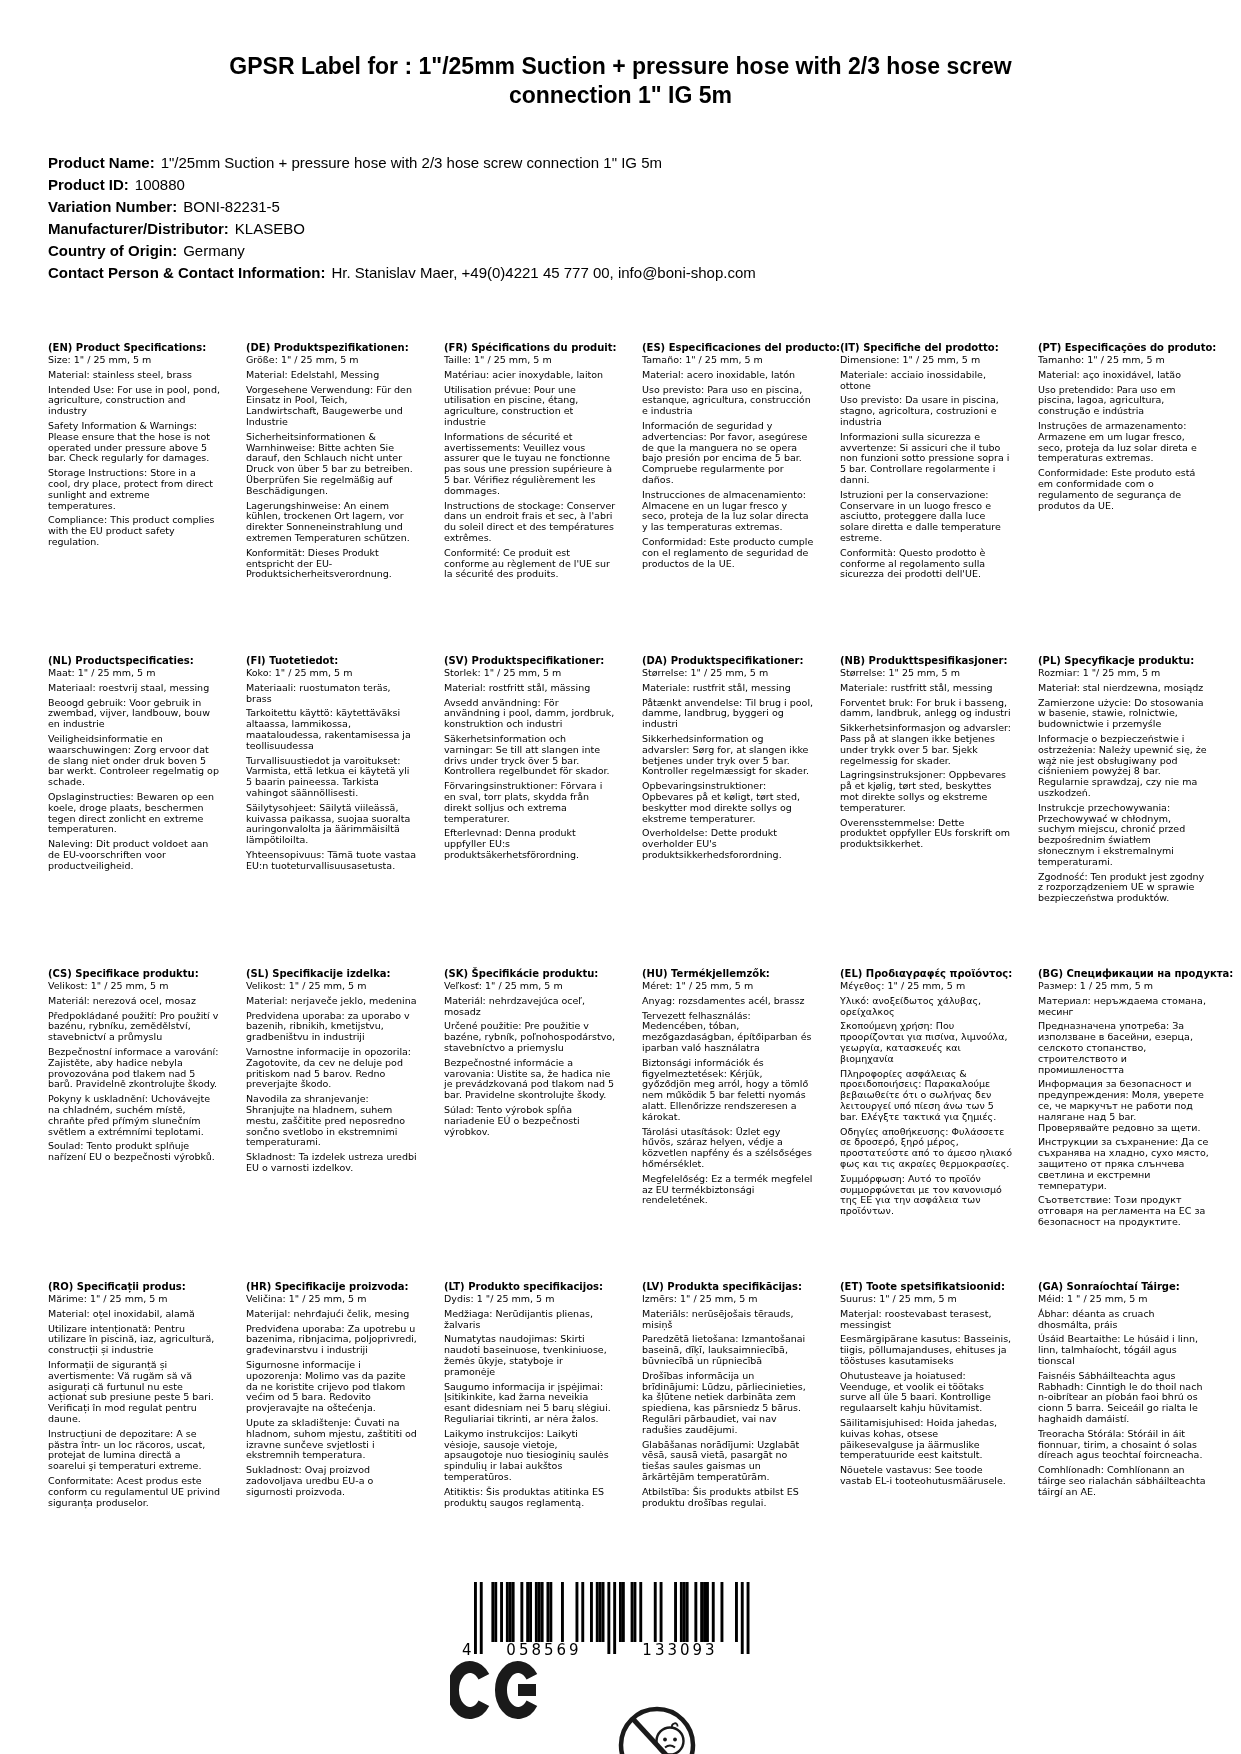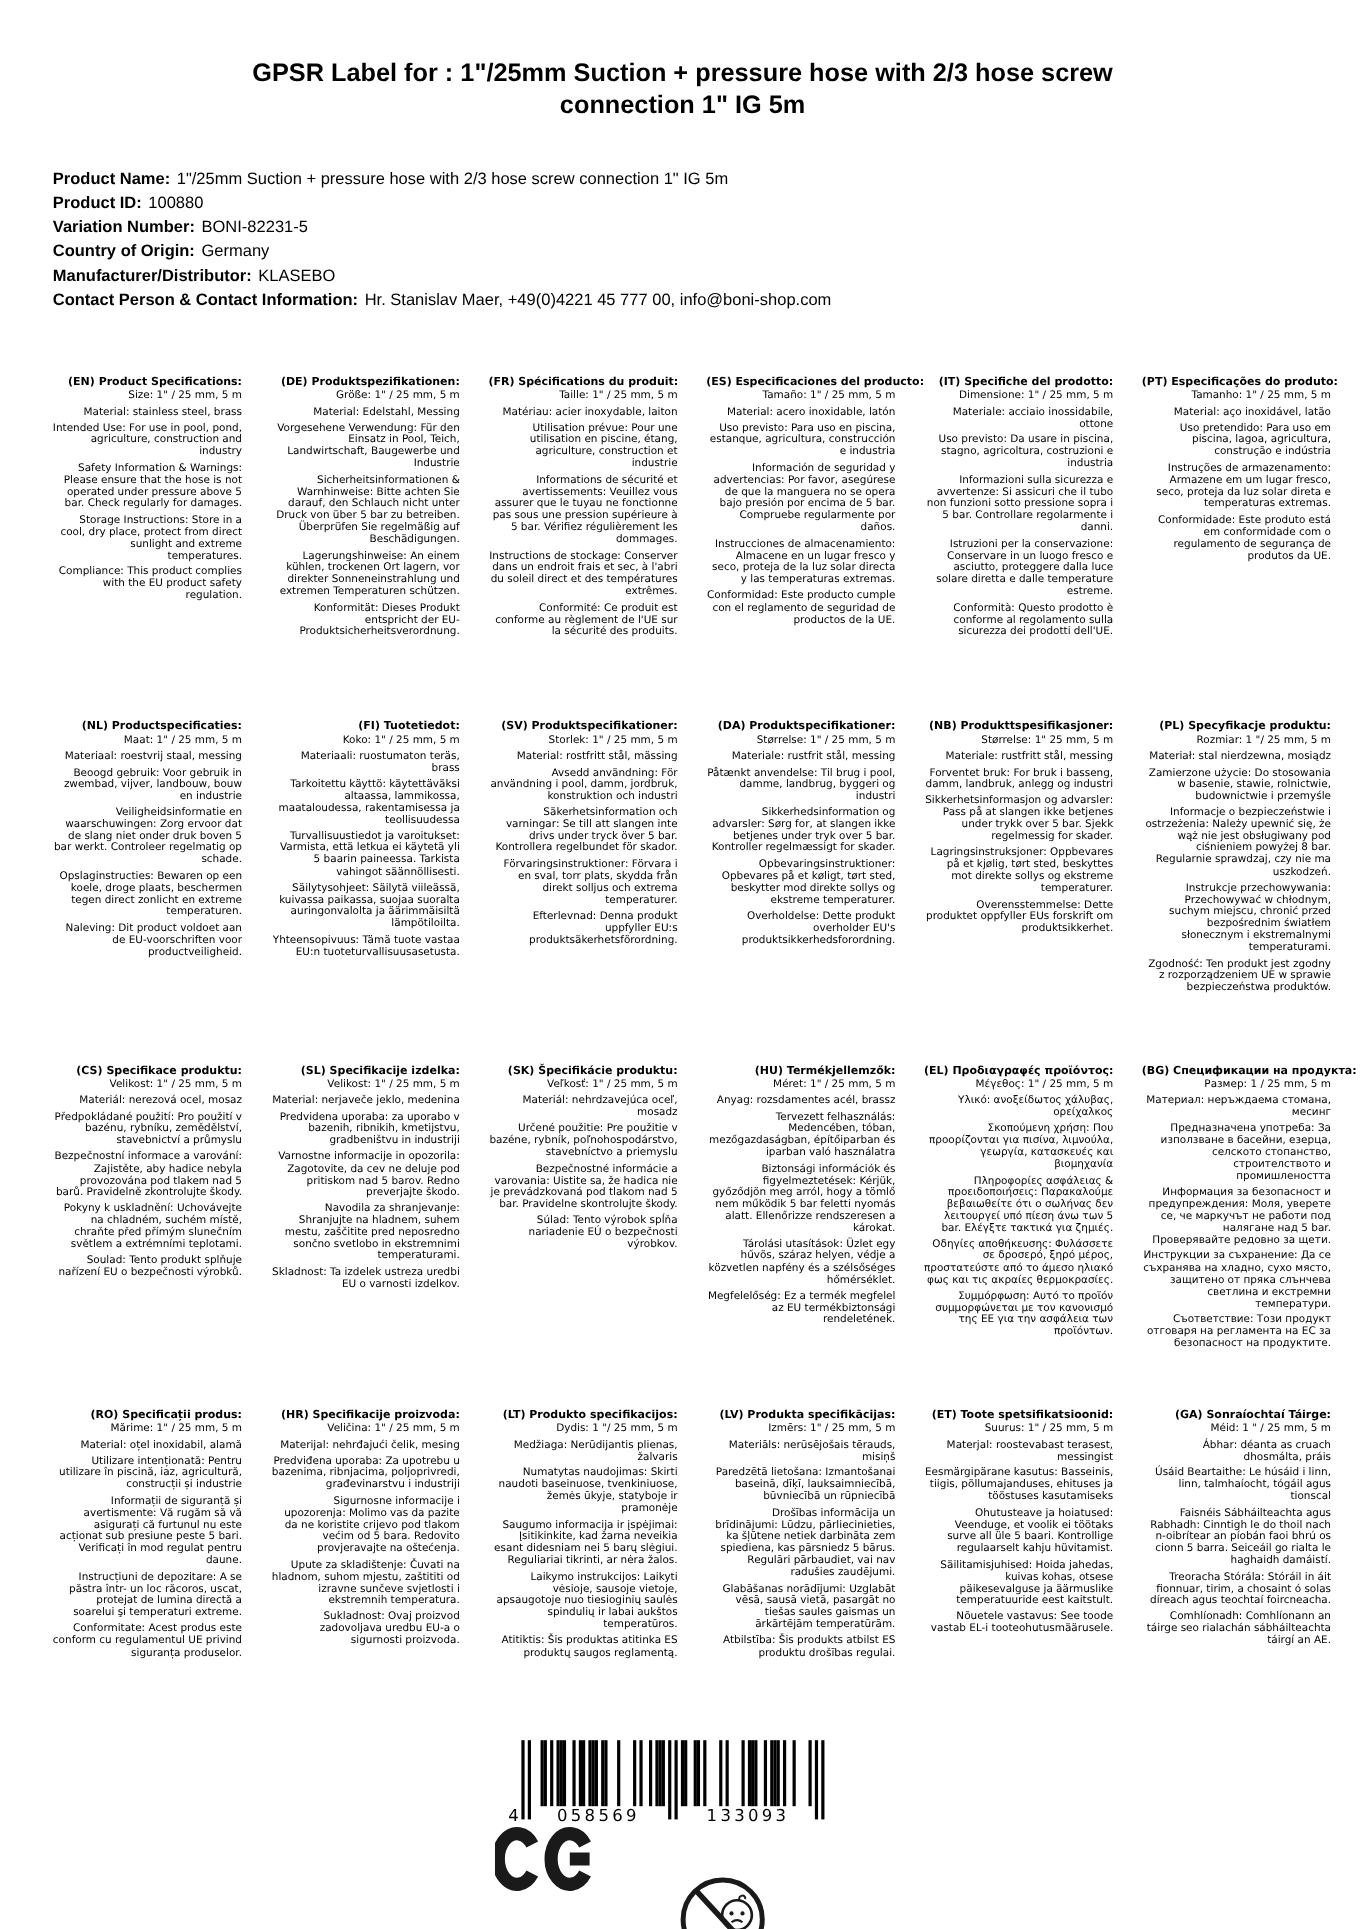--- a/index.html
+++ b/index.html
@@ -15,21 +15,20 @@
   }
   .product-info {
     margin:42px 0 0 48px;
     font-family:"Liberation Sans", sans-serif; font-size:15px; line-height:22px;
   }
   .pi-row .pi-label { font-weight:bold; margin-right:6px; }
   .grid {
     position:absolute; left:48px; top:342px; width:1162px;
     display:grid; grid-template-columns:repeat(6,172px); column-gap:26px;
     grid-auto-rows:313px;
-    text-align:right;
   }
   .block { overflow:visible; }
   .block-header {
     margin:0 0 2px 0; font-size:10px; font-weight:bold; white-space:nowrap;
   }
   .block-par {
     margin:0 0 4px 0; font-size:9.5px; line-height:10.8px;
   }
   .barcode-wrap { position:absolute; left:458px; top:1580px; }
   .ce-wrap     { position:absolute; left:450px; top:1658px; }
@@ -47,24 +46,24 @@
     <div class="pi-row">
       <span class="pi-label">Product Name:</span><span class="pi-value">1"/25mm Suction + pressure hose with 2/3 hose screw connection 1" IG 5m</span>
     </div>
     <div class="pi-row">
       <span class="pi-label">Product ID:</span><span class="pi-value">100880</span>
     </div>
     <div class="pi-row">
       <span class="pi-label">Variation Number:</span><span class="pi-value">BONI-82231-5</span>
     </div>
     <div class="pi-row">
+      <span class="pi-label">Manufacturer/Distributor:</span><span class="pi-value">KLASEBO</span>
+    </div>
+    <div class="pi-row">
       <span class="pi-label">Country of Origin:</span><span class="pi-value">Germany</span>
-    </div>
-    <div class="pi-row">
-      <span class="pi-label">Manufacturer/Distributor:</span><span class="pi-value">KLASEBO</span>
     </div>
     <div class="pi-row">
       <span class="pi-label">Contact Person &amp; Contact Information:</span><span class="pi-value">Hr. Stanislav Maer, +49(0)4221 45 777 00, info@boni-shop.com</span>
     </div>
   </div>
 
   <div class="grid">
       <section class="block">
       <h3 class="block-header">(EN) Product Specifications:</h3>
       <div class="block-body">

